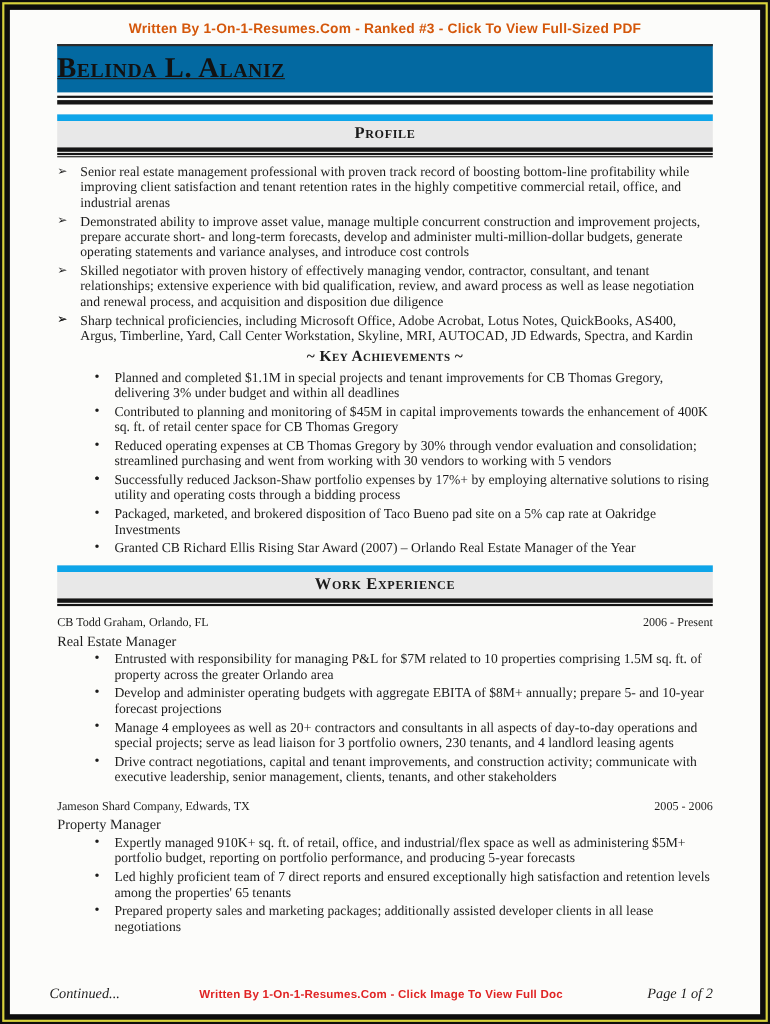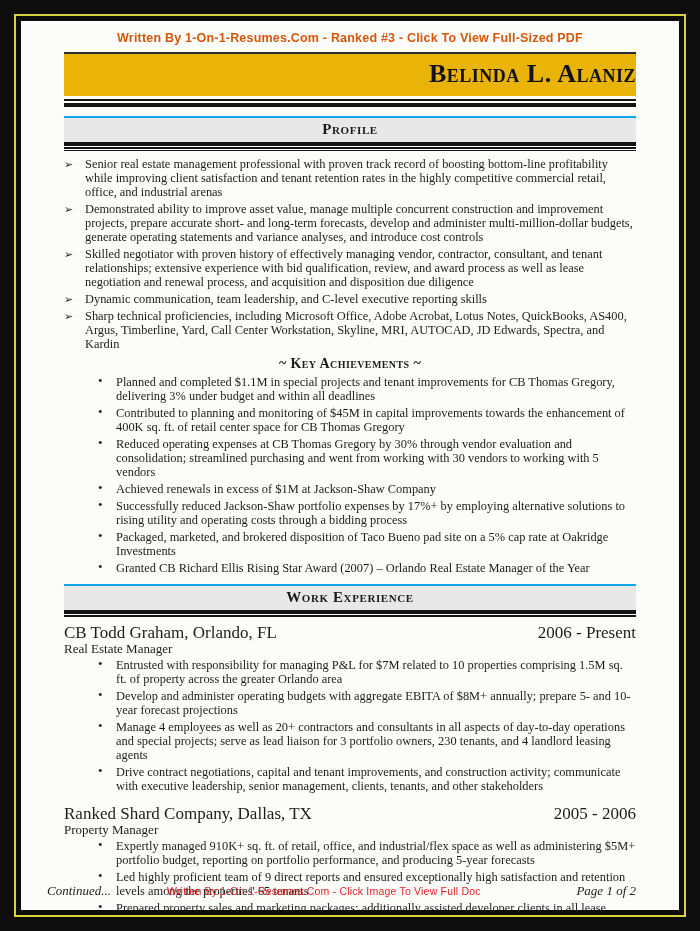--- a/index.html
+++ b/index.html
@@ -4,21 +4,21 @@
 <style>
   * { box-sizing: border-box; }
   html, body { margin: 0; padding: 0; }
   body {
     width: 700px; height: 931px; overflow: hidden;
     font-family: "Liberation Serif", "DejaVu Serif", serif;
     color: #1c1c1c; background: #0d0d0d;
   }
   .frame {
     width: 700px; height: 931px;
-    background: #0d0d0d; padding: 14px;
+    background: #0d0d0d; padding: 2px;
   }
   .frame-inner {
     height: 100%;
     border: 2px solid #d8d23c;
     background: #0d0d0d;
     padding: 5px;
   }
   .page {
     position: relative;
     height: 100%;
@@ -34,38 +34,39 @@
     font-weight: bold;
     font-size: 12.5px;
     color: #d4570b;
     letter-spacing: 0.2px;
     cursor: pointer;
     white-space: nowrap;
   }
   
   .name-band {
     border-top: 2px solid #2b2b2b;
-    background: #eab308;
-    text-align: right;
+    background: #0369a1;
+    text-align: left;
     padding: 5px 0 7px;
+    text-decoration: underline;
   }
   .name-band .name {
     font-size: 26px;
     font-weight: bold;
     font-variant-caps: small-caps;
     letter-spacing: 0.5px;
     color: #121212;
   }
   .rule { background: #151515; }
   .rule.r2 { height: 2px; margin-top: 3px; }
   .rule.r4 { height: 4px; margin-top: 2px; }
   
   .sec-head { margin-top: 9px; }
   .sec-band {
-    border-top: 2px solid #0ea5e9;
+    border-top: 6px solid #0ea5e9;
     background: #e8e8e8;
     text-align: center;
     padding: 2px 0 4px;
   }
   .sec-band .sec-title {
     font-size: 15px;
     font-weight: bold;
     font-variant-caps: small-caps;
     letter-spacing: 0.6px;
     color: #1a1a1a;
@@ -107,49 +108,49 @@
     font-weight: bold;
     font-variant-caps: small-caps;
     letter-spacing: 0.4px;
   }
   
   .job { margin-top: 8px; }
   .job.second { margin-top: 13px; }
   .job-line {
     display: flex;
     justify-content: space-between;
-    font-size: 17px;
+    font-size: 11px;
     line-height: 15.5px;
     text-align: right;
   }
   .job-role {
     font-size: 13px;
     font-weight: normal;
     line-height: 15.5px;
   }
   .job .dot-list { margin-top: 2px; }
   
   .footer {
     position: absolute;
-    left: 26px; right: 43px; bottom: 11px;
+    left: 36px; right: 43px; bottom: 11px;
     display: flex;
     align-items: baseline;
     margin-top: 32px;
   }
   .footer .f-left, .footer .f-right {
     flex: 0 0 120px;
     font-style: italic;
     font-size: 13px;
   }
   .footer .f-right { text-align: right; font-family: Liberation Serif, serif; }
   .footer .f-center {
     flex: 1;
-    text-align: left;
+    text-align: center;
     font-family: "Liberation Sans", sans-serif;
-    font-weight: normal;
+    font-weight: bold;
     font-size: 10.5px;
     color: #e02424;
     letter-spacing: 0.2px;
     cursor: pointer;
     white-space: nowrap;
   }
 </style>
 </head>
 <body>
 
@@ -188,21 +189,20 @@
             <span class="t">Demonstrated ability to improve asset value, manage multiple concurrent construction and improvement projects, prepare accurate short- and long-term forecasts, develop and administer multi-million-dollar budgets, generate operating statements and variance analyses, and introduce cost controls</span>
           </li>
 
           <li>
             <span class="b">➢</span>
             <span class="t">Skilled negotiator with proven history of effectively managing vendor, contractor, consultant, and tenant relationships; extensive experience with bid qualification, review, and award process as well as lease negotiation and renewal process, and acquisition and disposition due diligence</span>
           </li>
 
           <li>
             <span class="b">➢</span>
-            <span class="t">Dynamic communication, team leadership, and C-level executive reporting skills</span>
           </li>
 
           <li>
             <span class="b">➢</span>
             <span class="t">Sharp technical proficiencies, including Microsoft Office, Adobe Acrobat, Lotus Notes, QuickBooks, AS400, Argus, Timberline, Yard, Call Center Workstation, Skyline, MRI, AUTOCAD, JD Edwards, Spectra, and Kardin</span>
           </li>
         </ul>
 
       <div class="ach-title">~ Key Achievements ~</div>
 
@@ -218,21 +218,20 @@
             <span class="t">Contributed to planning and monitoring of $45M in capital improvements towards the enhancement of 400K sq. ft. of retail center space for CB Thomas Gregory</span>
           </li>
 
           <li>
             <span class="b">•</span>
             <span class="t">Reduced operating expenses at CB Thomas Gregory by 30% through vendor evaluation and consolidation; streamlined purchasing and went from working with 30 vendors to working with 5 vendors</span>
           </li>
 
           <li>
             <span class="b">•</span>
-            <span class="t">Achieved renewals in excess of $1M at Jackson-Shaw Company</span>
           </li>
 
           <li>
             <span class="b">•</span>
             <span class="t">Successfully reduced Jackson-Shaw portfolio expenses by 17%+ by employing alternative solutions to rising utility and operating costs through a bidding process</span>
           </li>
 
           <li>
             <span class="b">•</span>
             <span class="t">Packaged, marketed, and brokered disposition of Taco Bueno pad site on a 5% cap rate at Oakridge Investments</span>
@@ -279,34 +278,34 @@
 
             <li>
               <span class="b">•</span>
               <span class="t">Drive contract negotiations, capital and tenant improvements, and construction activity;  communicate with executive leadership, senior management, clients, tenants, and other stakeholders</span>
             </li>
           </ul>
       </div>
 
       <div class="job second">
         <div class="job-line">
-          <span>Ranked Shard Company, Dallas, TX</span>
+          <span>Jameson Shard Company, Edwards, TX</span>
           <span>2005 - 2006</span>
         </div>
         <div class="job-role">Property Manager</div>
         <ul class="dot-list">
 
             <li>
               <span class="b">•</span>
               <span class="t">Expertly managed 910K+ sq. ft. of retail, office,  and industrial/flex space as well as administering $5M+ portfolio budget, reporting on portfolio performance, and producing 5-year forecasts</span>
             </li>
 
             <li>
               <span class="b">•</span>
-              <span class="t">Led highly proficient team of 9 direct reports and ensured exceptionally high satisfaction and retention levels among the properties' 65 tenants</span>
+              <span class="t">Led highly proficient team of 7 direct reports and ensured exceptionally high satisfaction and retention levels among the properties' 65 tenants</span>
             </li>
 
             <li>
               <span class="b">•</span>
               <span class="t">Prepared property sales and marketing packages; additionally assisted developer clients in all lease negotiations</span>
             </li>
           </ul>
       </div>
 
       <div class="footer">

